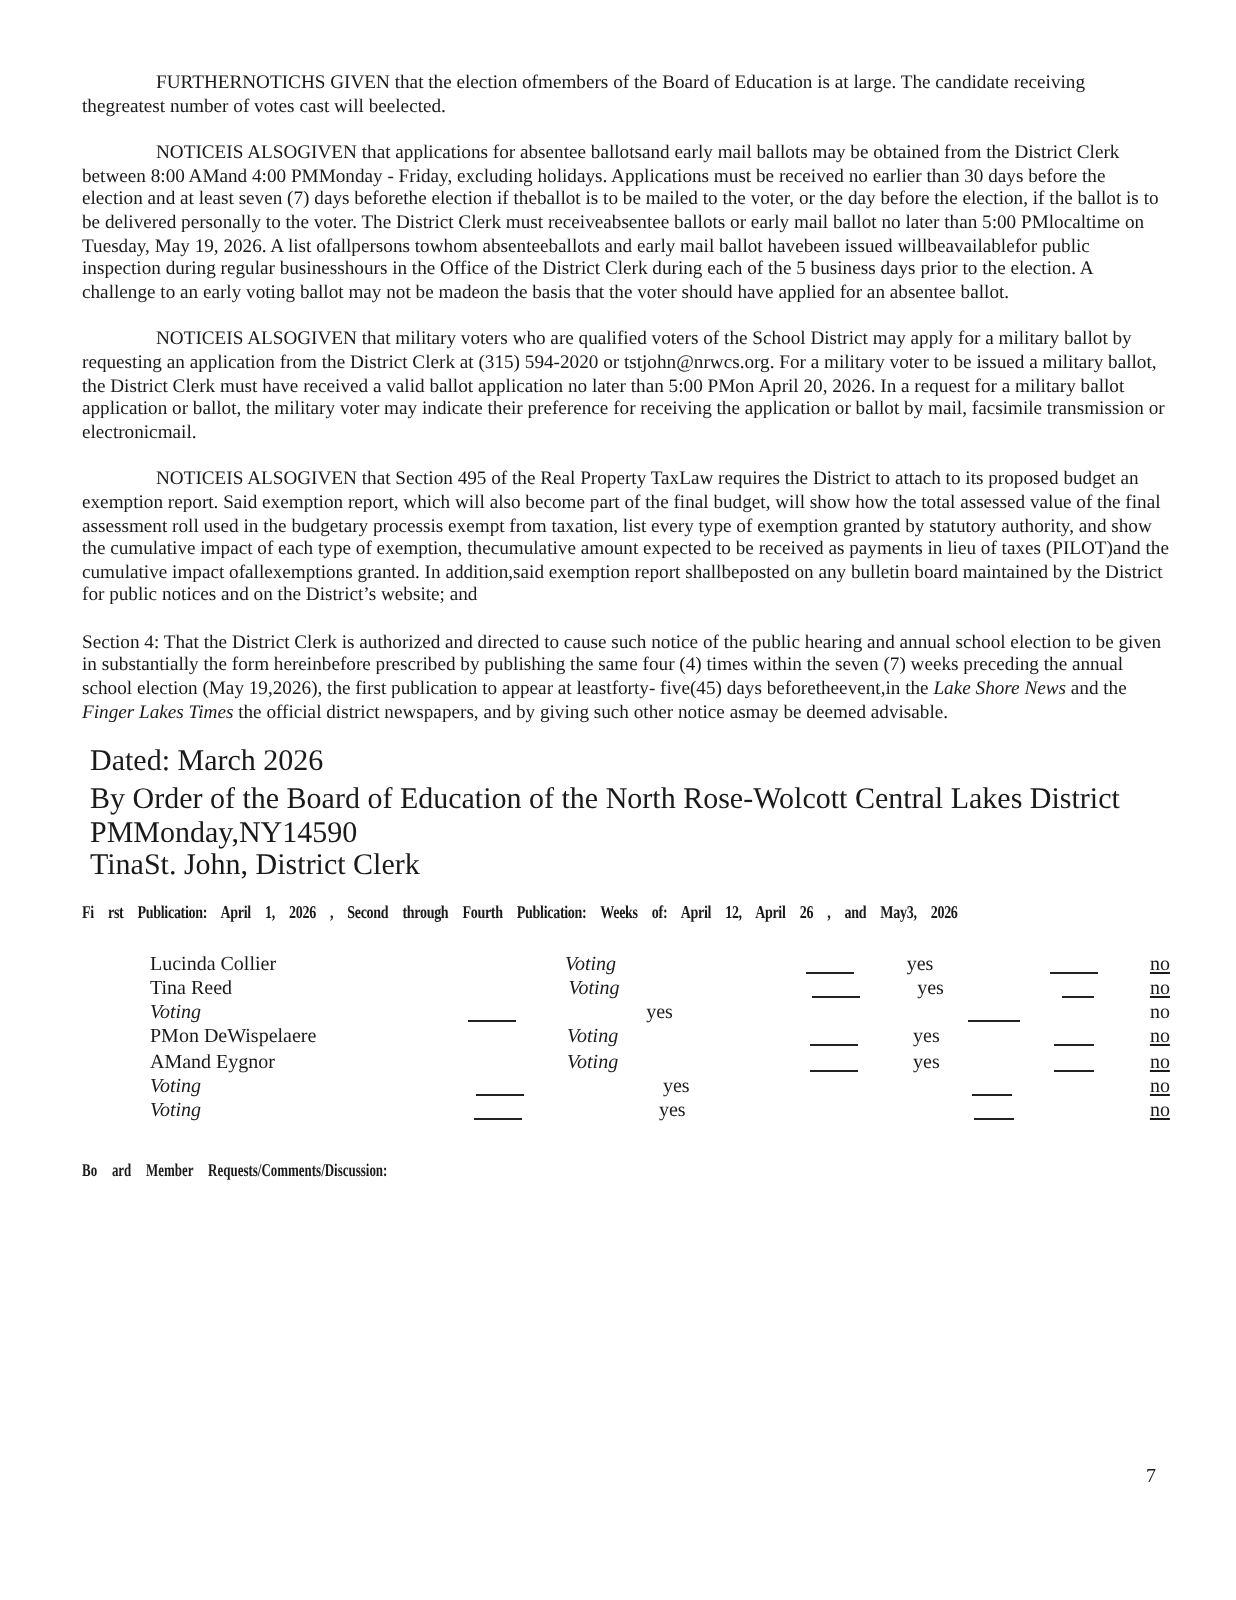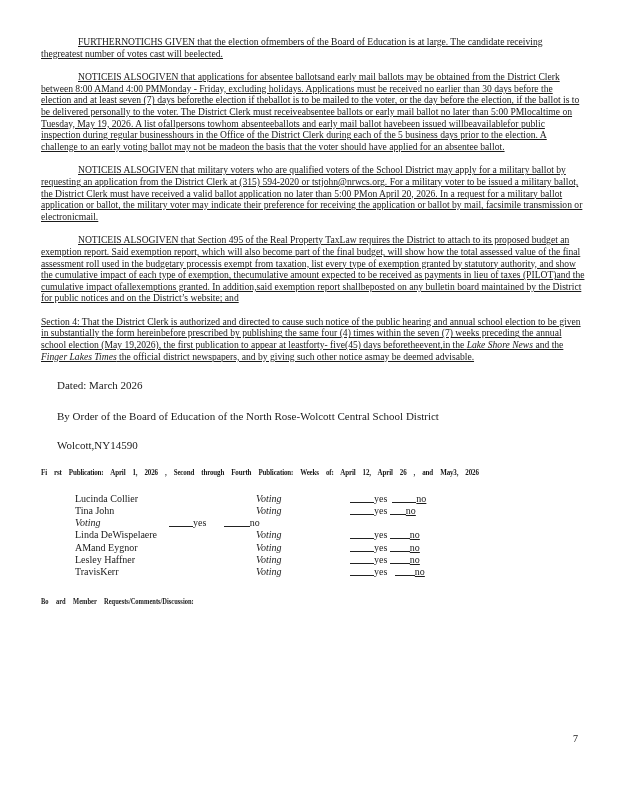--- a/index.html
+++ b/index.html
@@ -1,82 +1,81 @@
 <!DOCTYPE html>
 <html><head>
 <meta charset="utf-8">
 <style>
   html, body { margin: 0; padding: 0; background: #ffffff; }
   body { width: 618px; height: 800px; position: relative; overflow: hidden;
          font-family: "Liberation Serif", "DejaVu Serif", serif; color: #1a1a1a; }
   .page { position: absolute; left: 41px; top: 36px; width: 544px; font-size: 9.6px; line-height: 11.6px; }
-  .para { margin: 0 0 12px 0; text-align: left; text-decoration: underline; }
+  .para { margin: 0 0 12px 0; text-align: left; }
   .indent { text-indent: 37px; }
-  .sig { margin: 16px; font-size: 11px; line-height: 14.5px; }
+  .sig { margin: 4px; font-size: 15px; line-height: 14.5px; }
   .sig-block { margin-top: 10px; }
   .pub-line { margin-top: 12px; font-size: 9px; font-weight: bold; letter-spacing: -0.2px; transform: scaleX(0.78); transform-origin: left; white-space: nowrap; width: 700px; word-spacing: 7px; }
   .votes { margin-top: 14px; margin-left: 34px; font-size: 10px; line-height: 12.2px; }
-  .vote-row { display: flex; height: 12.2px; }
+  .vote-row { display: flex; height: 12.2px; justify-content: space-between; }
   .vname { width: 181px; }
   .vstatus { width: 94px; font-style: italic; }
   .blank { display: inline-block; border-bottom: 1px solid #222; height: 9px; vertical-align: baseline; }
   .board-line { margin-top: 18px; font-size: 9px; font-weight: bold; transform: scaleX(0.72); transform-origin: left; white-space: nowrap; word-spacing: 8px; }
   .page-num { position: absolute; left: 573px; top: 733px; font-size: 10px; }
   i { font-style: italic; }
 </style>
 </head>
 <body>
 
 <div class="page">
   <p class="para indent">FURTHERNOTICHS GIVEN that the election ofmembers  of the Board of Education is at large. The candidate receiving thegreatest  number  of votes cast will beelected.</p>
   <p class="para indent">NOTICEIS ALSOGIVEN that applications  for absentee  ballotsand  early mail ballots may be obtained from the District Clerk between  8:00 AMand 4:00 PMMonday - Friday, excluding holidays.  Applications must be received no earlier  than 30 days  before the election and at least seven (7) days beforethe election if theballot is to be mailed to the voter, or the day before the election, if the ballot is to be delivered  personally  to the voter.  The District Clerk must receiveabsentee  ballots or early mail ballot no later than 5:00 PMlocaltime on Tuesday, May 19, 2026.  A list ofallpersons towhom absenteeballots  and early mail ballot   havebeen issued willbeavailablefor  public inspection during  regular  businesshours   in the Office of the District Clerk during   each  of the 5 business  days  prior  to the election.  A  challenge to an early voting ballot may not be madeon the basis that the voter should have applied for an absentee  ballot.</p>
   <p class="para indent">NOTICEIS ALSOGIVEN that military voters who are qualified  voters of the School District may apply for a military ballot  by requesting  an application from the District Clerk at (315) 594-2020 or tstjohn@nrwcs.org.  For a military voter to be issued  a military ballot, the District Clerk must  have received  a valid ballot application no later than 5:00 PMon April 20, 2026. In a request  for a military ballot application or ballot, the military voter may indicate their preference  for receiving  the application or ballot by mail, facsimile transmission  or electronicmail.</p>
   <p class="para indent">NOTICEIS ALSOGIVEN that Section 495 of the Real Property TaxLaw requires  the District to attach to its proposed budget  an exemption report. Said exemption report, which will also become part of the final budget,  will show how the total assessed  value of the final assessment  roll used in the budgetary  processis exempt from taxation, list every type of exemption granted by statutory authority, and show the cumulative impact of each type of exemption, thecumulative  amount  expected to be received as payments in lieu of taxes (PILOT)and the cumulative impact ofallexemptions granted.  In addition,said  exemption report shallbeposted  on any bulletin board maintained by the District for public notices and on the District’s website;  and</p>
   <p class="para"><span>Section 4:    That the District Clerk is authorized and directed to cause such notice of the public hearing and annual school election to be given in substantially  the form hereinbefore  prescribed  by publishing  the same four (4) times within the seven (7) weeks  preceding  the annual school election (May 19,2026), the first publication  to appear at leastforty- five(45) days   beforetheevent,in the   </span><i>Lake Shore News</i><span> and  the </span><i>Finger Lakes Times</i><span> the official district newspapers,  and by giving such other notice asmay be deemed  advisable.</span></p>
 
   <div class="sig-block">
     <p class="sig">Dated: March 2026</p>
-    <p class="sig">By Order  of the Board  of Education  of the North Rose-Wolcott Central School District</p>
-    <p class="sig" style="line-height:12px;">Wolcott,NY14590</p>
+    <p class="sig">By Order  of the Board  of Education  of the North Rose-Wolcott Central Lakes District</p>
+    <p class="sig" style="line-height:12px;">PMMonday,NY14590</p>
+    <p class="sig" style="line-height:12px;">TinaSt. John, District Clerk</p>
   </div>
 
   <div class="pub-line">Fi rst  Publication:     April   1,  2026 ,  Second     through     Fourth     Publication:      Weeks   of:  April   12, April   26 ,  and   May3,    2026</div>
 
   <div class="votes">
     <div class="vote-row">
       <span class="vname">Lucinda  Collier</span>
       <span class="vstatus">Voting</span>
       <span class="blank" style="width:24px"></span><span>yes</span>&nbsp;&nbsp;<span class="blank" style="width:24px"></span><span style="text-decoration:underline">no</span>
     </div>
     <div class="vote-row">
-      <span class="vname">Tina John</span>
+      <span class="vname">Tina Reed</span>
       <span class="vstatus">Voting</span>
       <span class="blank" style="width:24px"></span><span>yes</span>&nbsp;<span class="blank" style="width:16px"></span><span style="text-decoration:underline">no</span>
     </div>
     <div class="vote-row">
       <span class="vstatus">Voting</span>
       <span class="blank" style="width:24px"></span><span>yes</span>&nbsp;&nbsp;&nbsp;&nbsp;&nbsp;&nbsp;&nbsp;<span class="blank" style="width:26px"></span><span>no</span>
     </div>
     <div class="vote-row">
-      <span class="vname">Linda DeWispelaere</span>
+      <span class="vname">PMon DeWispelaere</span>
       <span class="vstatus">Voting</span>
       <span class="blank" style="width:24px"></span><span>yes</span>&nbsp;<span class="blank" style="width:20px"></span><span style="text-decoration:underline">no</span>
     </div>
     <div class="vote-row">
       <span class="vname">AMand Eygnor</span>
       <span class="vstatus">Voting</span>
       <span class="blank" style="width:24px"></span><span>yes</span>&nbsp;<span class="blank" style="width:20px"></span><span style="text-decoration:underline">no</span>
     </div>
     <div class="vote-row">
-      <span class="vname">Lesley Haffner</span>
       <span class="vstatus">Voting</span>
       <span class="blank" style="width:24px"></span><span>yes</span>&nbsp;<span class="blank" style="width:20px"></span><span style="text-decoration:underline">no</span>
     </div>
     <div class="vote-row">
-      <span class="vname">TravisKerr</span>
       <span class="vstatus">Voting</span>
       <span class="blank" style="width:24px"></span><span>yes</span>&nbsp;&nbsp;&nbsp;<span class="blank" style="width:20px"></span><span style="text-decoration:underline">no</span>
     </div>
   </div>
 
   <div class="board-line">Bo ard   Member     Requests/Comments/Discussion:</div>
 </div>
 
 <div class="page-num">7</div>
 

